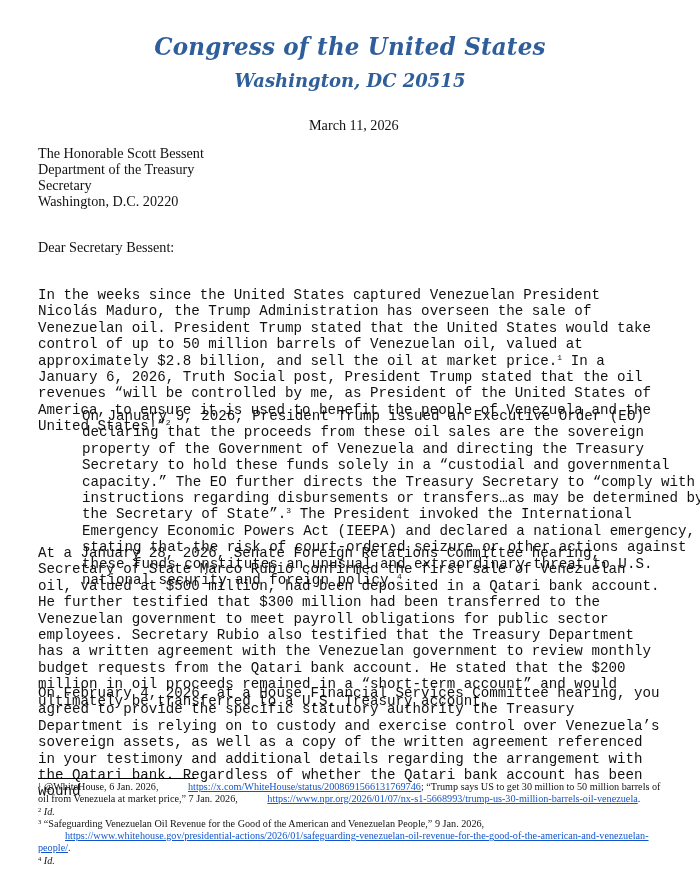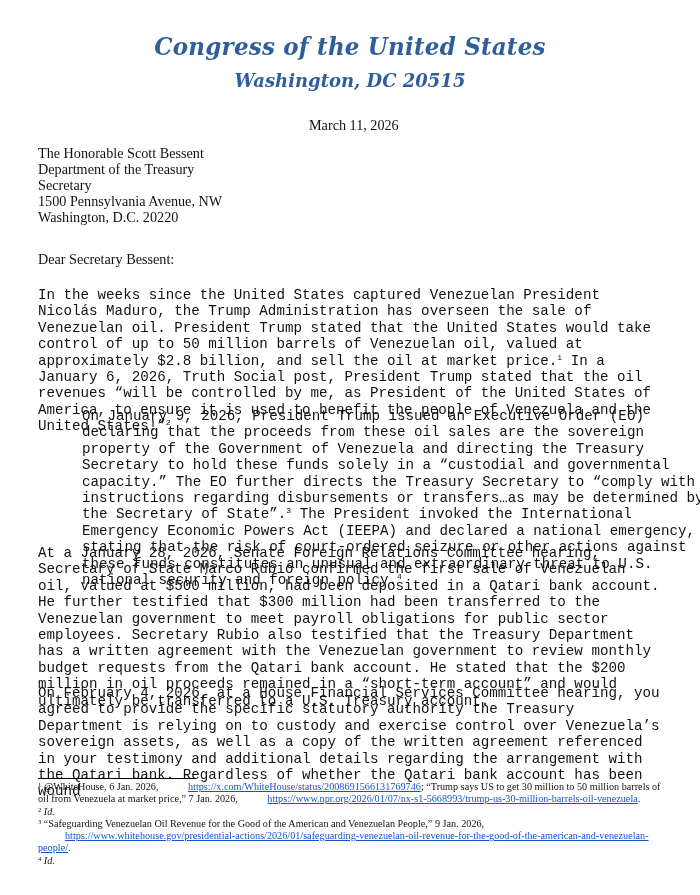--- a/index.html
+++ b/index.html
@@ -51,21 +51,21 @@
     .address {
       position: absolute;
       top: 145px;
       left: 38px;
       font-size: 14.2px;
       line-height: 16px;
     }
     .address div { white-space: nowrap; }
     .salutation {
       position: absolute;
-      top: 251px;
+      top: 239px;
       left: 38px;
       font-size: 14.2px;
     }
     .para {
       position: absolute;
       left: 38px;
       width: 627px;
       font-size: 14.2px;
       line-height: 16.4px;
       text-align: left;
@@ -114,21 +114,20 @@
 
   <div class="letterhead lh-title">Congress of the United States</div>
   <div class="letterhead lh-sub">Washington, DC 20515</div>
 
   <div class="date">March 11, 2026</div>
 
   <div class="address">
     <div>The Honorable Scott Bessent</div>
     <div>Department of the Treasury</div>
     <div>Secretary</div>
-    <div>1500 Pennsylvania Avenue, NW</div>
     <div>Washington, D.C. 20220</div>
   </div>
 
   <div class="salutation">Dear Secretary Bessent:</div>
 
   <div class="para" id="p1"><span>In the weeks since the United States captured Venezuelan President Nicolás Maduro, the Trump Administration has overseen the sale of Venezuelan oil. President Trump stated that the United States would take control of up to 50 million barrels of Venezuelan oil, valued at approximately $2.8 billion, and sell the oil at market price.</span><sup>1</sup><span> In a January 6, 2026, Truth Social post, President Trump stated that the oil revenues “will be controlled by me, as President of the United States of America, to ensure it is used to benefit the people of Venezuela and the United States!”</span><sup>2</sup></div>
 
   <div class="para" id="p2"><span>On January 9, 2026, President Trump issued an Executive Order (EO) declaring that the proceeds from these oil sales are the sovereign property of the Government of Venezuela and directing the Treasury Secretary to hold these funds solely in a “custodial and governmental capacity.” The EO further directs the Treasury Secretary to “comply with instructions regarding disbursements or transfers…as may be determined by the Secretary of State”.</span><sup>3</sup><span> The President invoked the International Emergency Economic Powers Act (IEEPA) and declared a national emergency, stating that the risk of court-ordered seizure or other actions against these funds constitutes an unusual and extraordinary threat to U.S. national security and foreign policy.</span><sup>4</sup></div>
 
   <div class="para" id="p3">At a January 28, 2026, Senate Foreign Relations Committee hearing, Secretary of State Marco Rubio confirmed the first sale of Venezuelan oil, valued at $500 million, had been deposited in a Qatari bank account. He further testified that $300 million had been transferred to the Venezuelan government to meet payroll obligations for public sector employees. Secretary Rubio also testified that the Treasury Department has a written agreement with the Venezuelan government to review monthly budget requests from the Qatari bank account. He stated that the $200 million in oil proceeds remained in a “short-term account” and would ultimately be transferred to a U.S. Treasury account.</div>

